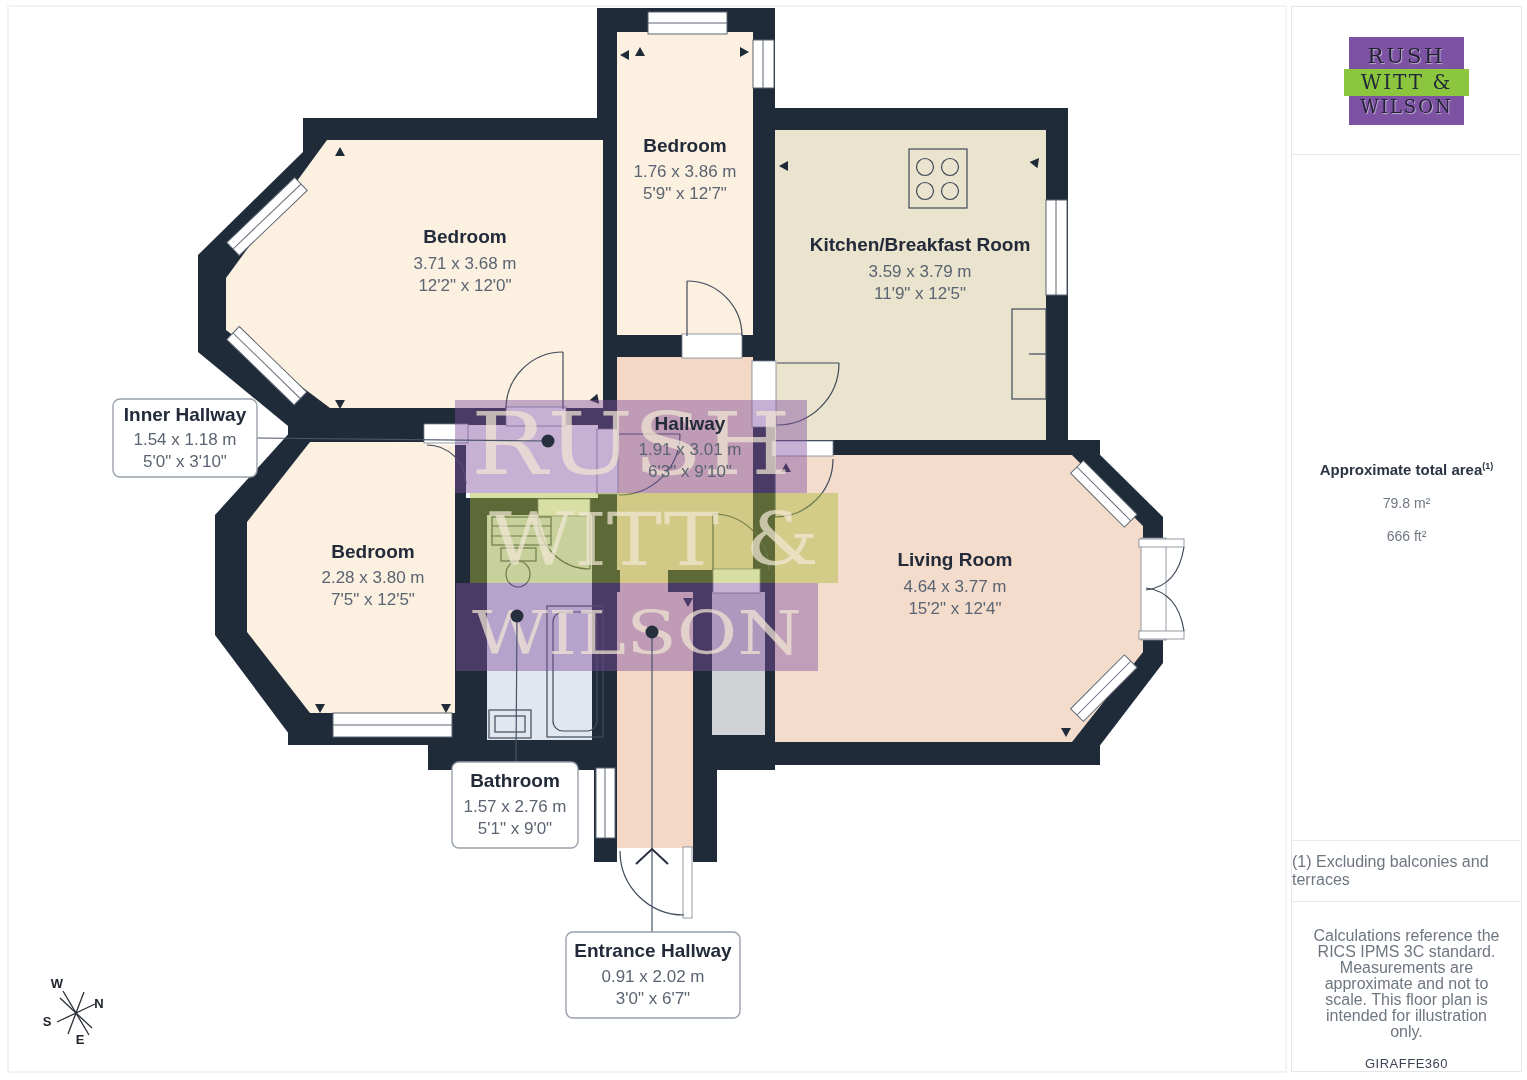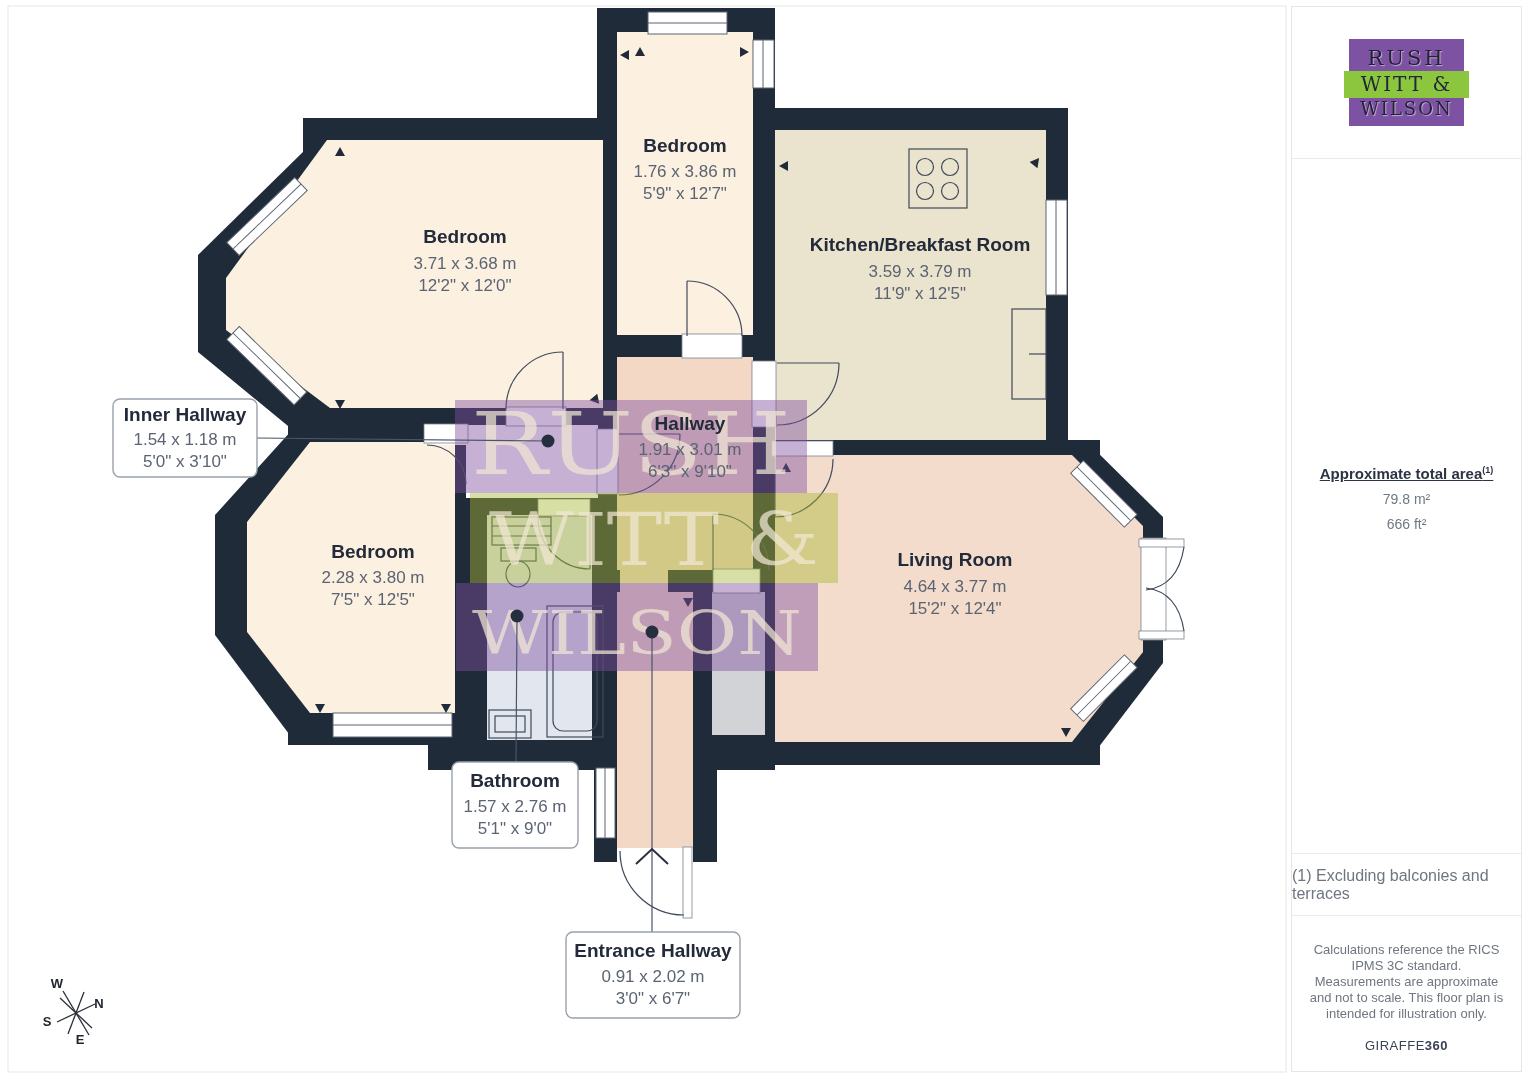--- a/index.html
+++ b/index.html
@@ -38,29 +38,29 @@
            display:flex;flex-direction:column;}
   .sb-section{box-sizing:border-box;border-bottom:1px solid #e9e9e9;}
   .sb-logo-section{height:152px;display:flex;align-items:center;justify-content:center;}
   .logo{background:#7d52a3;padding:7px 11px;display:inline-block;text-align:center;}
   .logo-row{font-family:"DejaVu Serif",serif;color:#232136;
             text-shadow:1px 1px 1px rgba(255,255,255,.55);line-height:1.15;}
   .logo-row.r1{font-size:21px;letter-spacing:3px;}
   .logo-row.r2{background:#8cc63e;margin:1px -16px;padding:2px 4px;font-size:20px;letter-spacing:2px;color:#212838;text-shadow:none;}
   .logo-row.r3{font-size:18px;letter-spacing:2px;}
   .sb-area-section{height:695px;text-align:center;padding-top:306px;}
-  .area-title{font-size:15px;font-weight:700;color:#2b3443;text-decoration:underline;}
+  .area-title{font-size:15px;font-weight:700;color:#2b3443;}
   .area-title sup{font-size:9px;}
-  .area-val{font-size:14px;color:#707883;margin-top:9px;}
+  .area-val{font-size:14px;color:#707883;margin-top:17px;}
   .sb-footnote{height:62px;display:flex;align-items:center;justify-content:center;
                font-size:16px;color:#6e7680;}
   .sb-disclaimer{flex:1;text-align:center;border-bottom:none;}
-  .sb-disclaimer p{width:196px;margin:26px auto 0;font-size:13px;line-height:16px;color:#6e7680;}
+  .sb-disclaimer p{width:196px;margin:26px auto 0;font-size:16px;line-height:16px;color:#6e7680;}
   .brand{margin-top:16px;font-size:13px;letter-spacing:.5px;color:#3a4354;}
-  .brand b{font-weight:700;}
+  .brand b{font-weight:400;}
 </style>
 </head>
 <body>
 
 <svg width="1527" height="1080" viewBox="0 0 1527 1080">
 
   <rect class="frame" x="8" y="6" width="1278" height="1066"></rect>
 
   <g>
 

